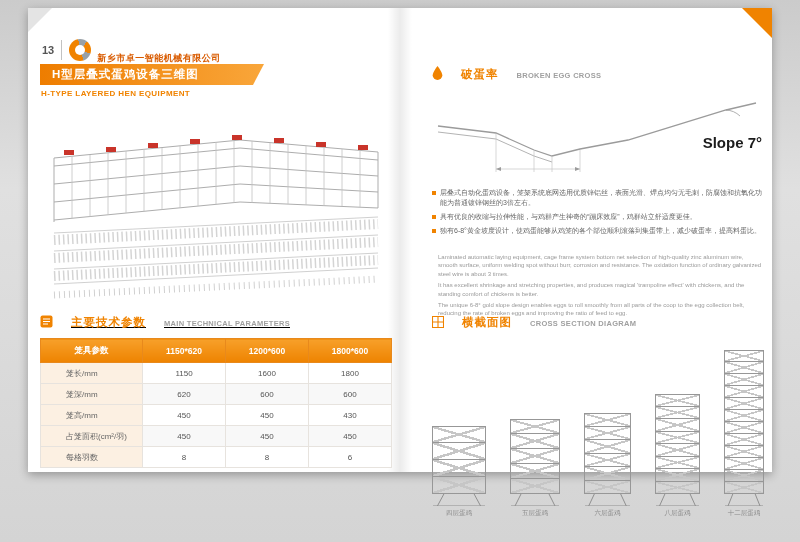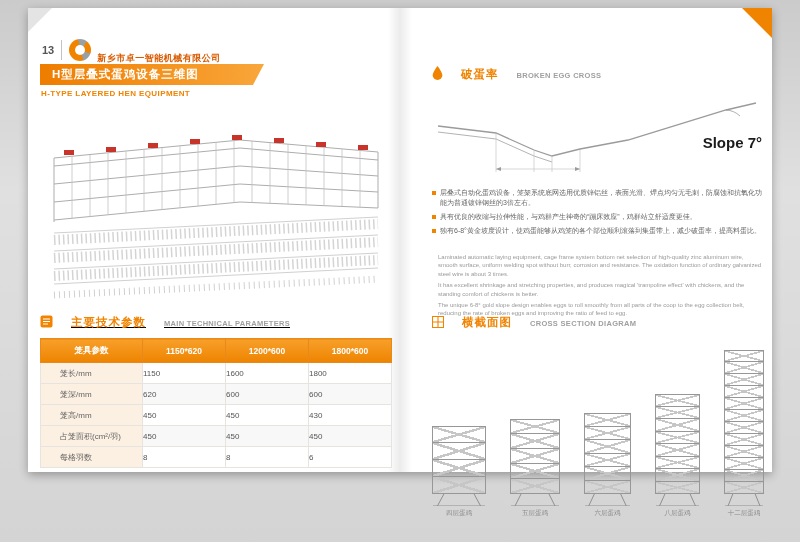--- a/index.html
+++ b/index.html
@@ -41,22 +41,22 @@
   .sec-cn{font-size:11.5px;font-weight:bold;color:#f08300;letter-spacing:1px;line-height:1;}
   .sec-en{font-size:7.5px;font-weight:bold;color:#a0a0a0;letter-spacing:.3px;line-height:1.2;}
   .params-sec{left:12px;top:306px;text-decoration:underline;}
   .be-sec{left:404px;top:58px;}
   .xs-sec{left:404px;top:306px;}
 
   
   .ptable{position:absolute;left:12px;top:330px;width:352px;border-collapse:collapse;table-layout:fixed;}
   .ptable th{background:linear-gradient(180deg,#f7a02a,#ee8300);color:#fff;font-size:8.5px;font-weight:bold;height:24px;border:1px solid #e8891c;}
   .ptable th:first-child{width:102px;}
-  .ptable td{height:21px;border:1px solid #e7e3de;font-size:8px;color:#555;text-align:left;background:#fff;}
-  .ptable td.rlabel{background:#fcf0e2;text-align:left;padding-left:19px;color:#666;}
+  .ptable td{height:21px;border:1px solid #e7e3de;font-size:8px;color:#555;text-align:center;background:#fff;}
+  .ptable td.rlabel{background:#fcf0e2;text-align:left;padding-left:25px;color:#666;}
   .ptable tr:nth-child(even) td:not(.rlabel){background:#f8f8f8;}
 
   
   .slope-wrap{position:absolute;left:404px;top:84px;width:332px;height:92px;}
   .slope-label{position:absolute;right:2px;top:34px;font-size:15px;font-weight:bold;color:#1c1c1c;margin-top:8px;}
   .bullets{position:absolute;left:404px;top:180px;width:332px;}
   .bullet{display:flex;gap:4px;margin-bottom:4px;}
   .sq{flex:0 0 4px;width:4px;height:4px;background:#f08300;margin-top:3px;}
   .btxt{font-size:7px;color:#666;line-height:1.45;}
   .eparas{position:absolute;left:410px;top:245px;width:326px;}

